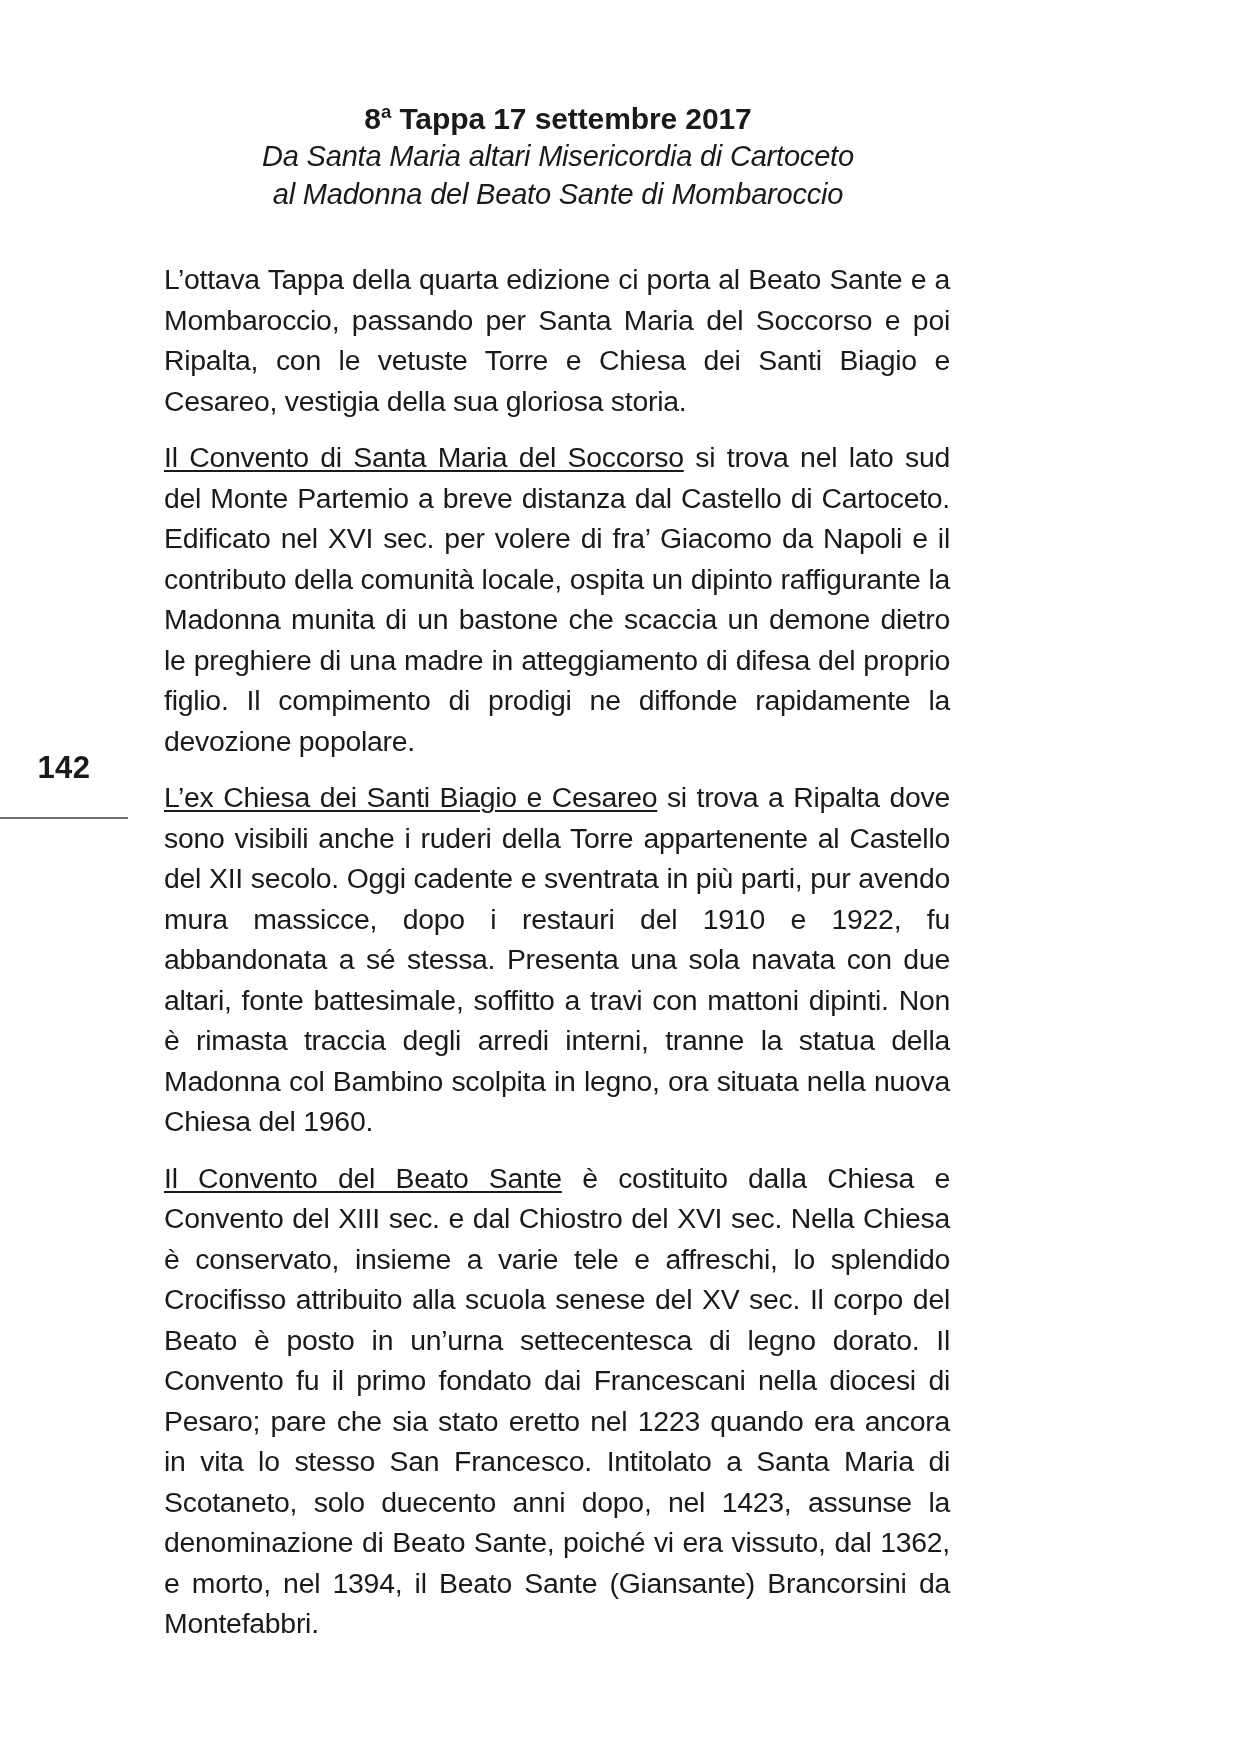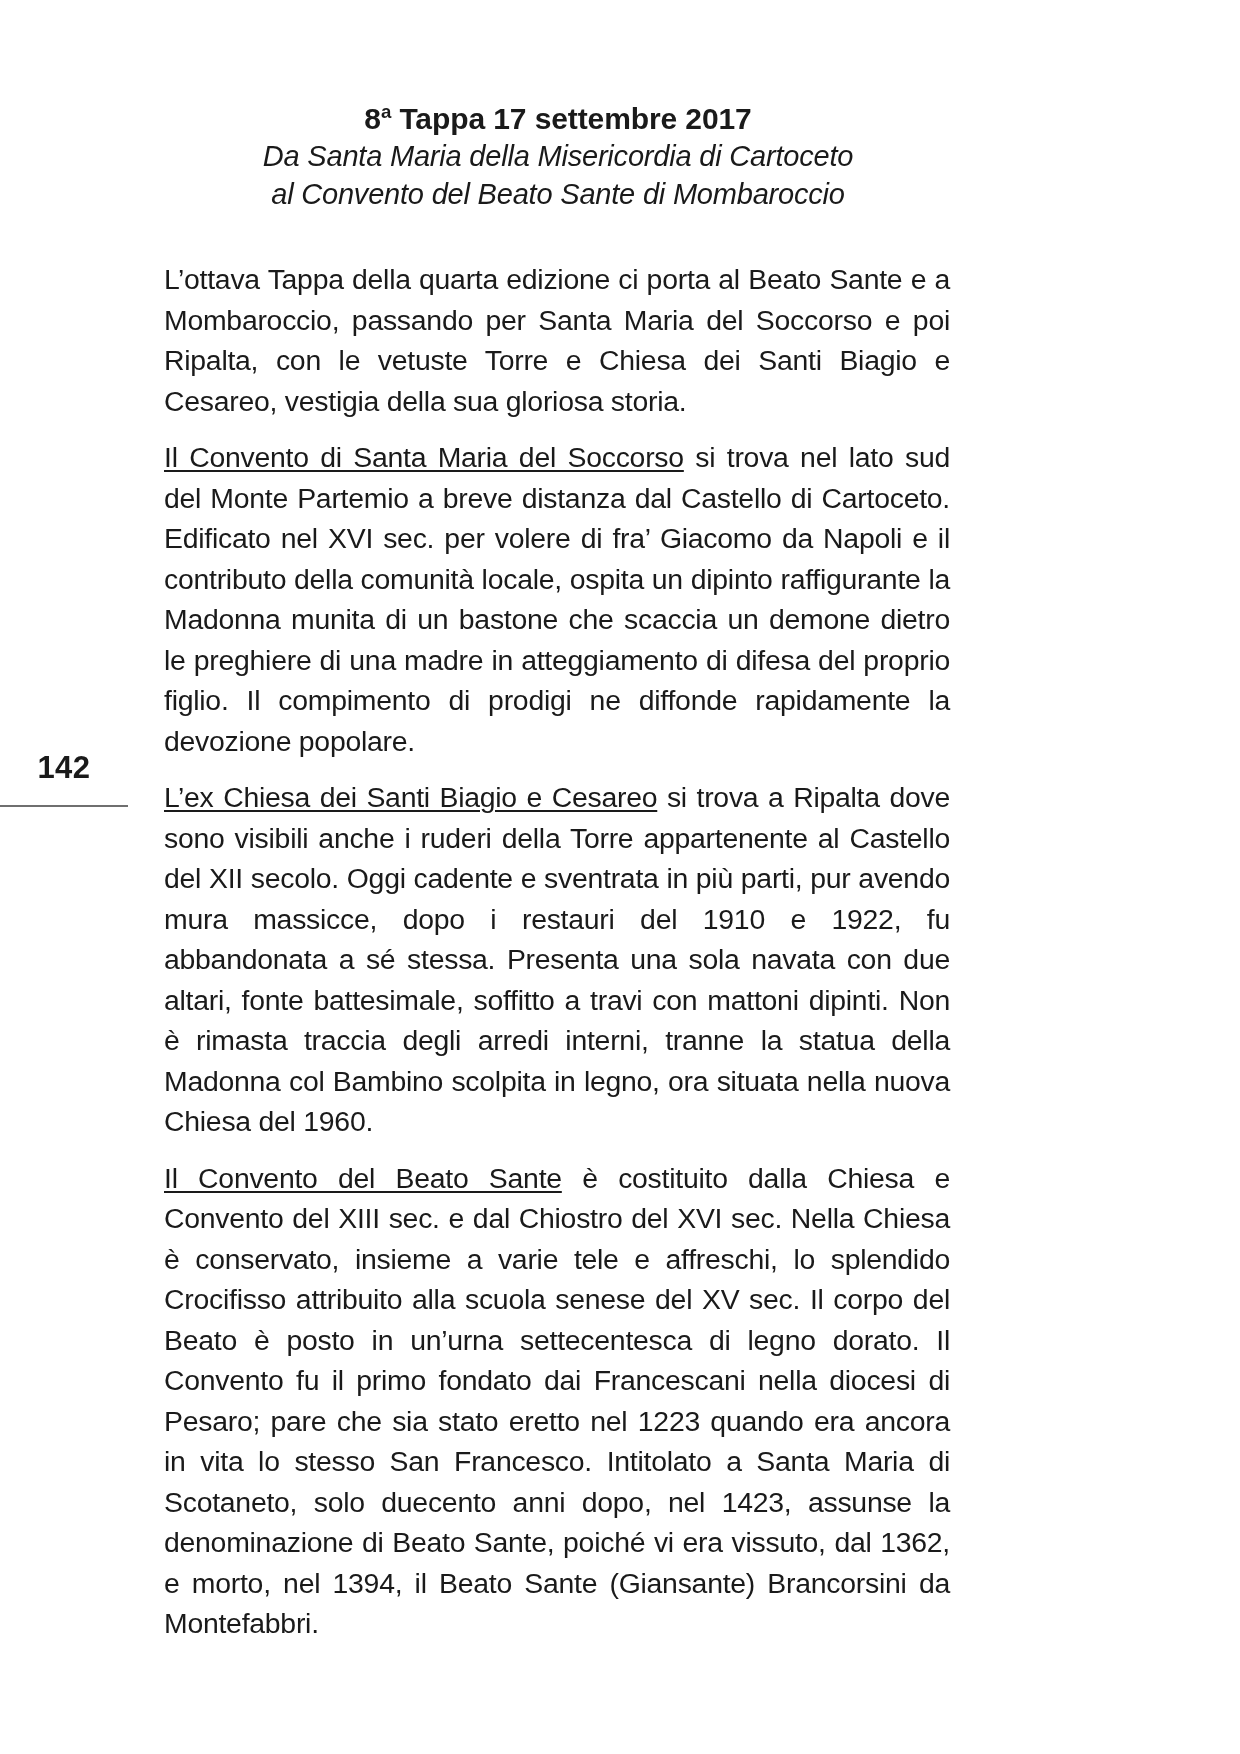--- a/index.html
+++ b/index.html
@@ -24,21 +24,21 @@
     top: 752px;
     width: 128px;
   }
   .folio-number {
     font-size: 31px;
     font-weight: bold;
     text-align: center;
     letter-spacing: 0.5px;
     color: #1a1a1a;
     line-height: 1;
-    padding-bottom: 22px;
+    padding-bottom: 34px;
   }
   .folio-rule {
     width: 128px;
     height: 2px;
     background: #6f6f6f;
   }
 
   
   .title-block {
     position: absolute;
@@ -95,22 +95,22 @@
 
 <div class="page">
 
   <div class="folio-block">
     <div class="folio-number">142</div>
     <div class="folio-rule"></div>
   </div>
 
   <div class="title-block">
     <div class="title-main"><span>8</span><sup>a</sup><span> Tappa 17 settembre 2017</span></div>
-    <div class="title-sub">Da Santa Maria della Misericordia di Cartoceto</div>
-    <div class="title-sub">al Convento del Beato Sante di Mombaroccio</div>
+    <div class="title-sub">Da Santa Maria altari Misericordia di Cartoceto</div>
+    <div class="title-sub">al Madonna del Beato Sante di Mombaroccio</div>
   </div>
 
   <div class="body-column">
 
     <p><span>L’ottava Tappa della quarta edizione ci porta al Beato Sante e a Mombaroccio, passando per Santa Maria del Soccorso e poi Ripalta, con le vetuste Torre e Chiesa dei Santi Biagio e Cesareo, vestigia della sua gloriosa storia.</span></p>
 
     <p><span class="lead-term">Il Convento di Santa Maria del Soccorso</span><span> si trova nel lato sud del Monte Partemio a breve distanza dal Castello di Cartoceto. Edificato nel XVI sec. per volere di fra’ Giacomo da Napoli e il contributo della comunità locale, ospita un dipinto raffigurante la Madonna munita di un bastone che scaccia un demone dietro le preghiere di una madre in atteggiamento di difesa del proprio figlio. Il compimento di prodigi ne diffonde rapidamente la devozione popolare.</span></p>
 
     <p><span class="lead-term">L’ex Chiesa dei Santi Biagio e Cesareo</span><span> si trova a Ripalta dove sono visibili anche i ruderi della Torre appartenente al Castello del XII secolo. Oggi cadente e sventrata in più parti, pur avendo mura massicce, dopo i restauri del 1910 e 1922, fu abbandonata a sé stessa. Presenta una sola navata con due altari, fonte battesimale, soffitto a travi con mattoni dipinti. Non è rimasta traccia degli arredi interni, tranne la statua della Madonna col Bambino scolpita in legno, ora situata nella nuova Chiesa del 1960.</span></p>
 

